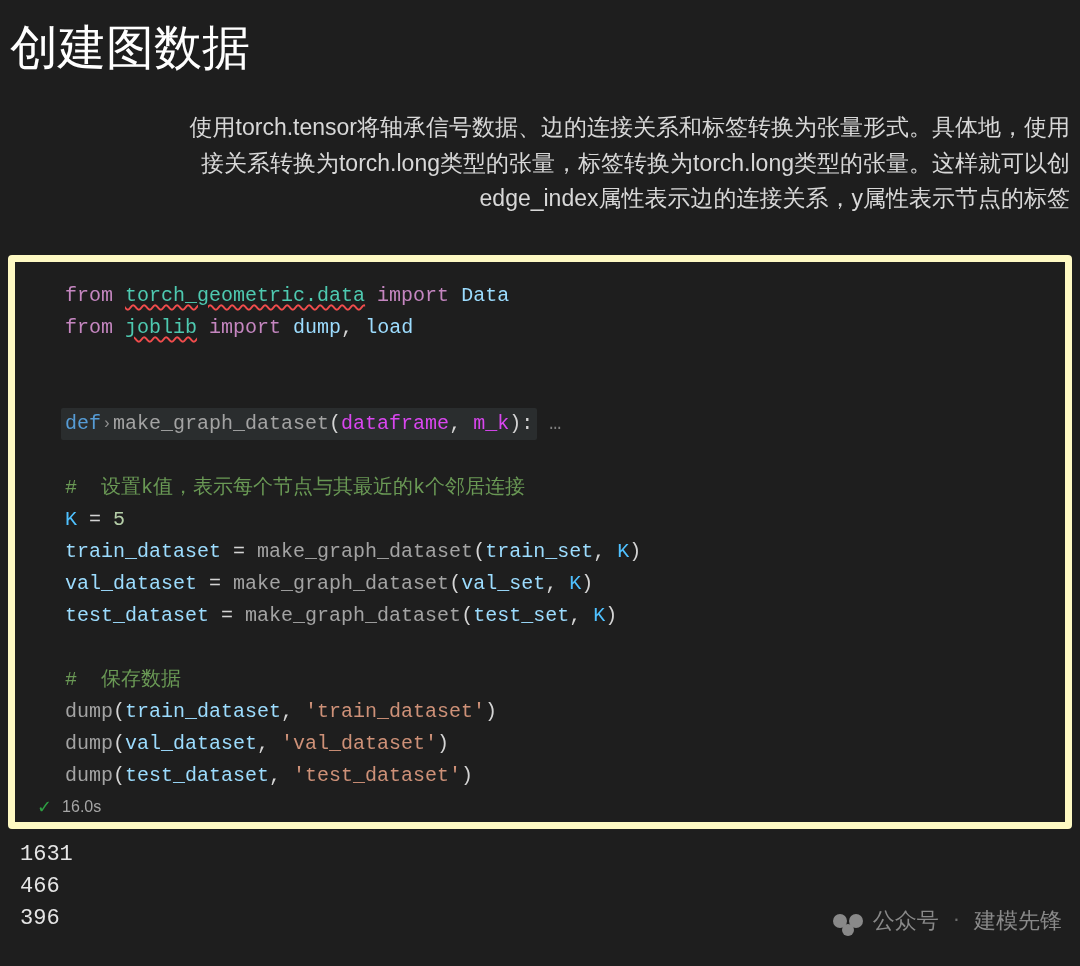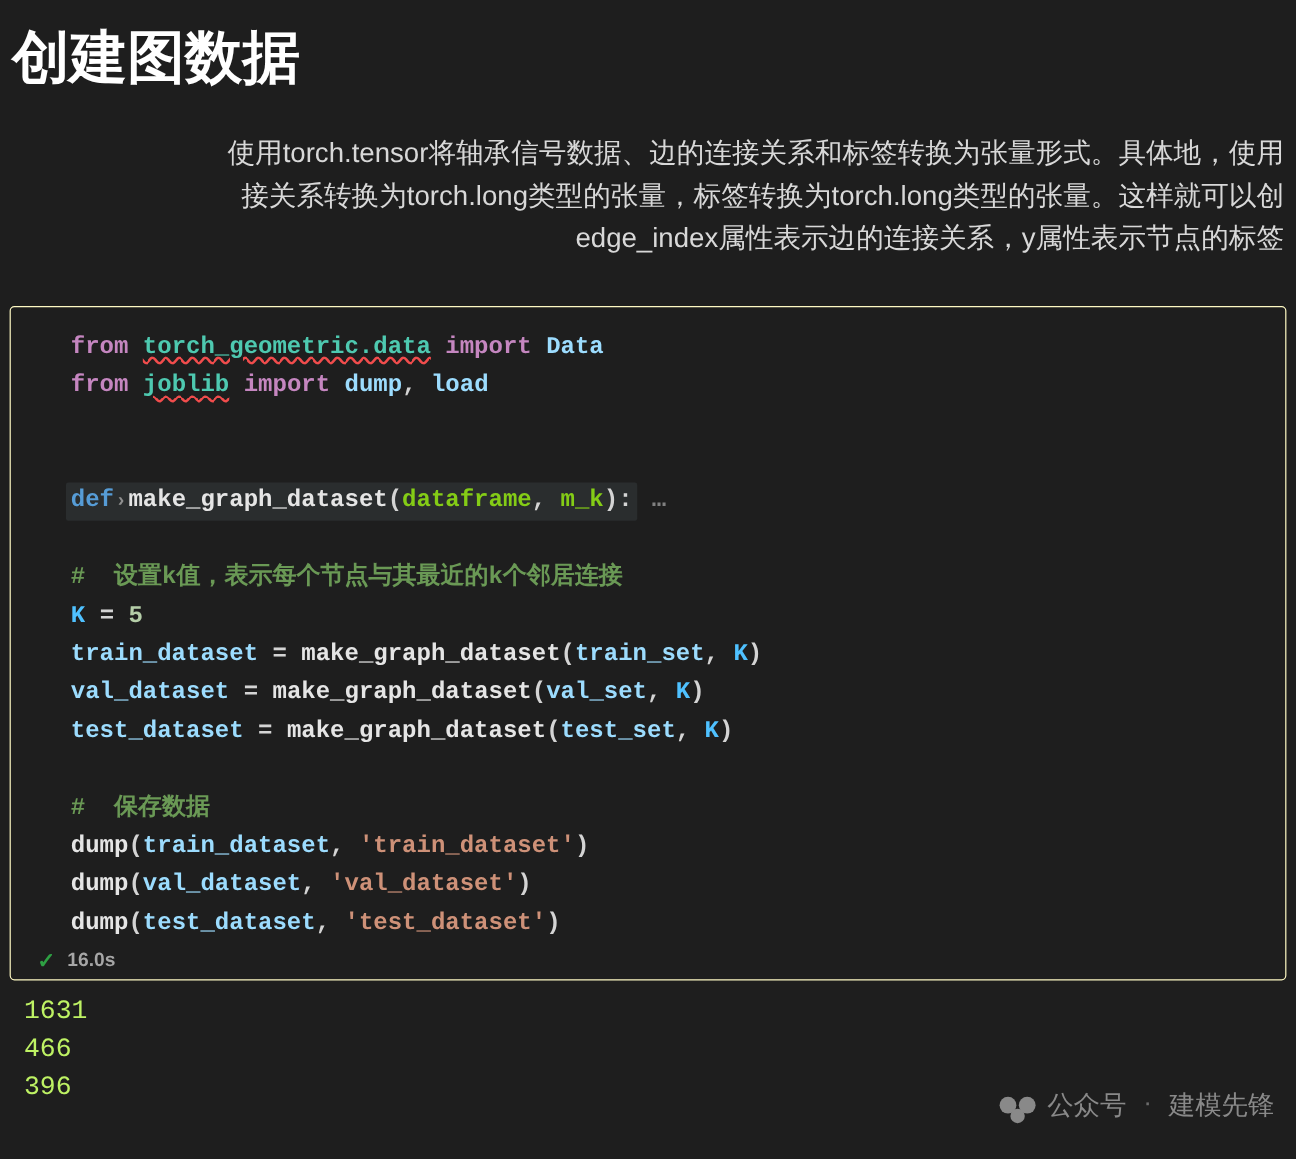--- a/index.html
+++ b/index.html
@@ -8,53 +8,52 @@
     color: #d4d4d4;
     font-family: "Segoe UI", "Microsoft YaHei", "PingFang SC", sans-serif;
     width: 1080px;
     height: 966px;
     overflow: hidden;
     position: relative;
   }
   .heading {
     color: #ffffff;
     font-size: 48px;
-    font-weight: 700;
+    font-weight: 400;
     padding: 16px 10px 30px 10px;
   }
   .description {
     color: #d8d8d8;
     font-size: 23px;
     line-height: 1.55;
     padding: 0 10px 20px 10px;
     white-space: pre-wrap;
     text-align: right;
   }
   .code-cell {
     background: #1e1e1e;
-    border: 1px solid #fef9c3;
+    border: 7px solid #fef9c3;
     border-radius: 4px;
     margin: 18px 8px 0 8px;
     padding: 18px 0 6px 0;
     position: relative;
-    font-weight: bold;
   }
   .code {
     font-family: "Consolas", "Courier New", monospace;
     font-size: 20px;
     line-height: 1.6;
     white-space: pre;
     color: #d4d4d4;
     padding-left: 50px;
   }
   .tok-keyword  { color: #c586c0; }
   .tok-module   { color: #4ec9b0; }
   .tok-def      { color: #569cd6; }
-  .tok-func     { color: #e5e5e5; }
-  .tok-param    { color: #84cc16; }
+  .tok-func     { color: #a3a3a3; }
+  .tok-param    { color: #d946ef; }
   .tok-var      { color: #9cdcfe; }
   .tok-const    { color: #4fc1ff; }
   .tok-number   { color: #b5cea8; }
   .tok-string   { color: #ce9178; }
   .tok-comment  { color: #6a9955; margin-top: 28px; }
   .tok-punct    { color: #d4d4d4; }
   .tok-dim      { color: #808080; }
   .underline-err {
     text-decoration-line: underline;
     text-decoration-style: wavy;
@@ -88,21 +87,21 @@
     color: #a6a6a6;
   }
   .check {
     color: #2ea043;
     font-size: 18px;
     line-height: 1;
   }
   .output {
     font-family: "Consolas", "Courier New", monospace;
     font-size: 22px;
-    color: #bef264;
+    color: #e5e5e5;
     padding: 10px 0 0 20px;
     line-height: 1.45;
   }
   .outline { display: block; }
   .watermark {
     position: absolute;
     right: 18px;
     bottom: 30px;
     display: flex;
     align-items: flex-start;

